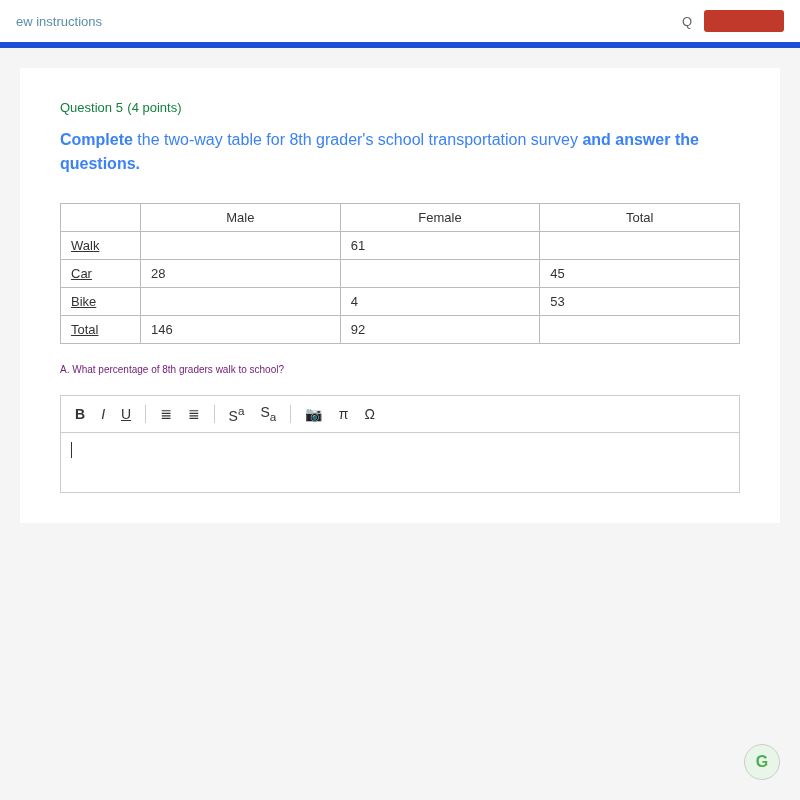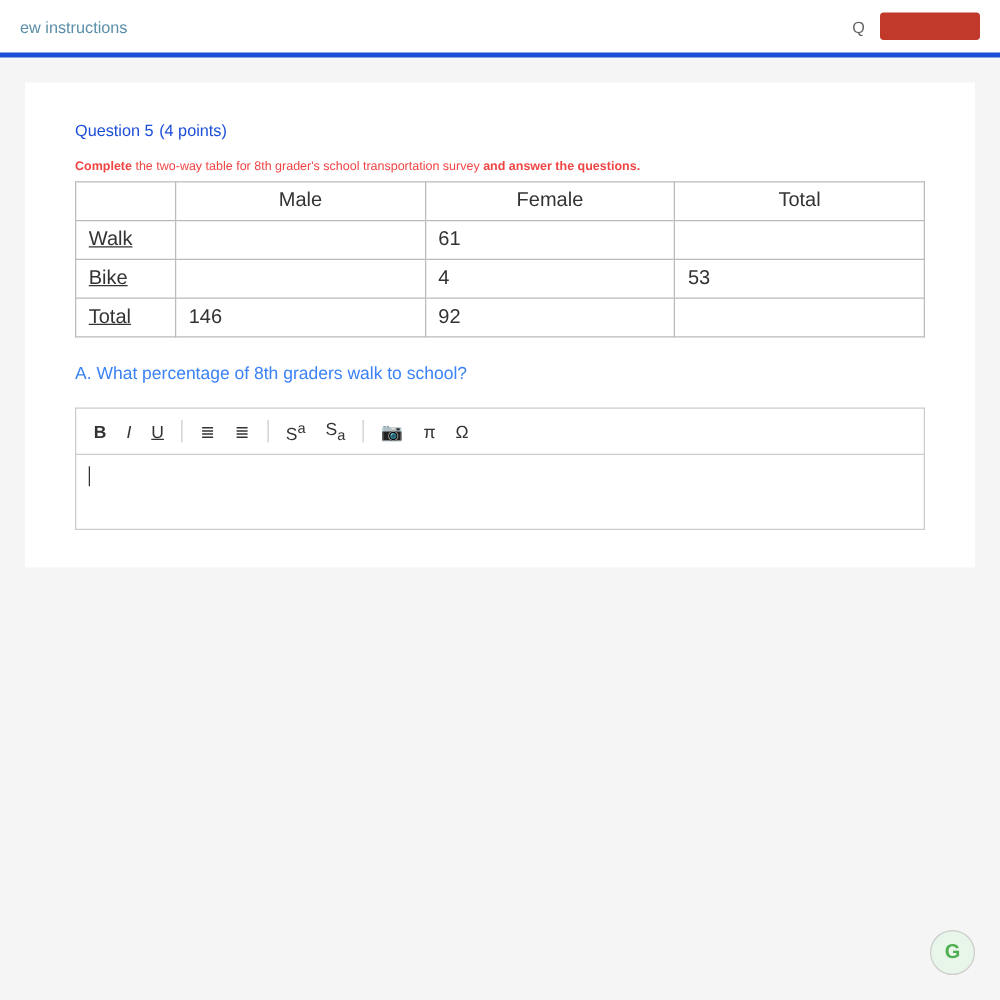--- a/index.html
+++ b/index.html
@@ -14,21 +14,21 @@
       font-size: 14px;
       color: #333;
       width: 800px;
       height: 800px;
       overflow: hidden;
     }
 
     .top-bar {
       background-color: #fff;
       padding: 10px 16px;
-      border-bottom: 4px solid #1d4ed8;
+      border-bottom: 6px solid #1d4ed8;
       display: flex;
       align-items: center;
       justify-content: space-between;
     }
 
     .instructions-link {
       color: #5b8fa8;
       font-size: 13px;
       text-decoration: none;
       cursor: pointer;
@@ -51,66 +51,66 @@
     .question-header {
       font-size: 16px;
       font-weight: bold;
       margin-bottom: 12px;
       color: #222;
     }
 
     .question-header span {
       font-weight: normal;
       font-size: 13px;
-      color: #1d4ed8;
+      color: #15803d;
     }
 
     .question-instruction {
-      font-size: 10px;
-      margin-bottom: 4px;
-      color: #ef4444;
+      font-size: 16px;
+      margin-bottom: 27px;
+      color: #3b82f6;
       line-height: 1.5;
     }
 
     .question-instruction .bold {
       font-weight: bold;
     }
 
     table {
       border-collapse: collapse;
       width: 100%;
       margin-bottom: 20px;
     }
 
     table th, table td {
       border: 1px solid #bbb;
       padding: 6px 10px;
-      font-size: 16px;
+      font-size: 13px;
       min-width: 80px;
     }
 
     table th {
       font-weight: normal;
       background-color: #fff;
     }
 
     table td:first-child {
       font-weight: normal;
       width: 80px;
       text-decoration: underline;
     }
 
     .questions-section {
       margin-bottom: 20px;
     }
 
     .questions-section p {
-      font-size: 14px;
+      font-size: 10px;
       margin-bottom: 6px;
-      color: #3b82f6;
+      color: #701a75;
     }
 
     .editor-toolbar {
       display: flex;
       align-items: center;
       border: 1px solid #ccc;
       padding: 6px 10px;
       gap: 8px;
       background-color: #fff;
       margin-top: 10px;
@@ -217,20 +217,26 @@
       </tr>
     </thead>
     <tbody id="table-body">
     <tr>
           <td>Walk</td>
           <td></td>
           <td>61</td>
           <td></td>
         </tr>
         <tr>
+          <td>Car</td>
+          <td>28</td>
+          <td></td>
+          <td>45</td>
+        </tr>
+        <tr>
           <td>Bike</td>
           <td></td>
           <td>4</td>
           <td>53</td>
         </tr>
         <tr>
           <td>Total</td>
           <td>146</td>
           <td>92</td>
           <td></td>

